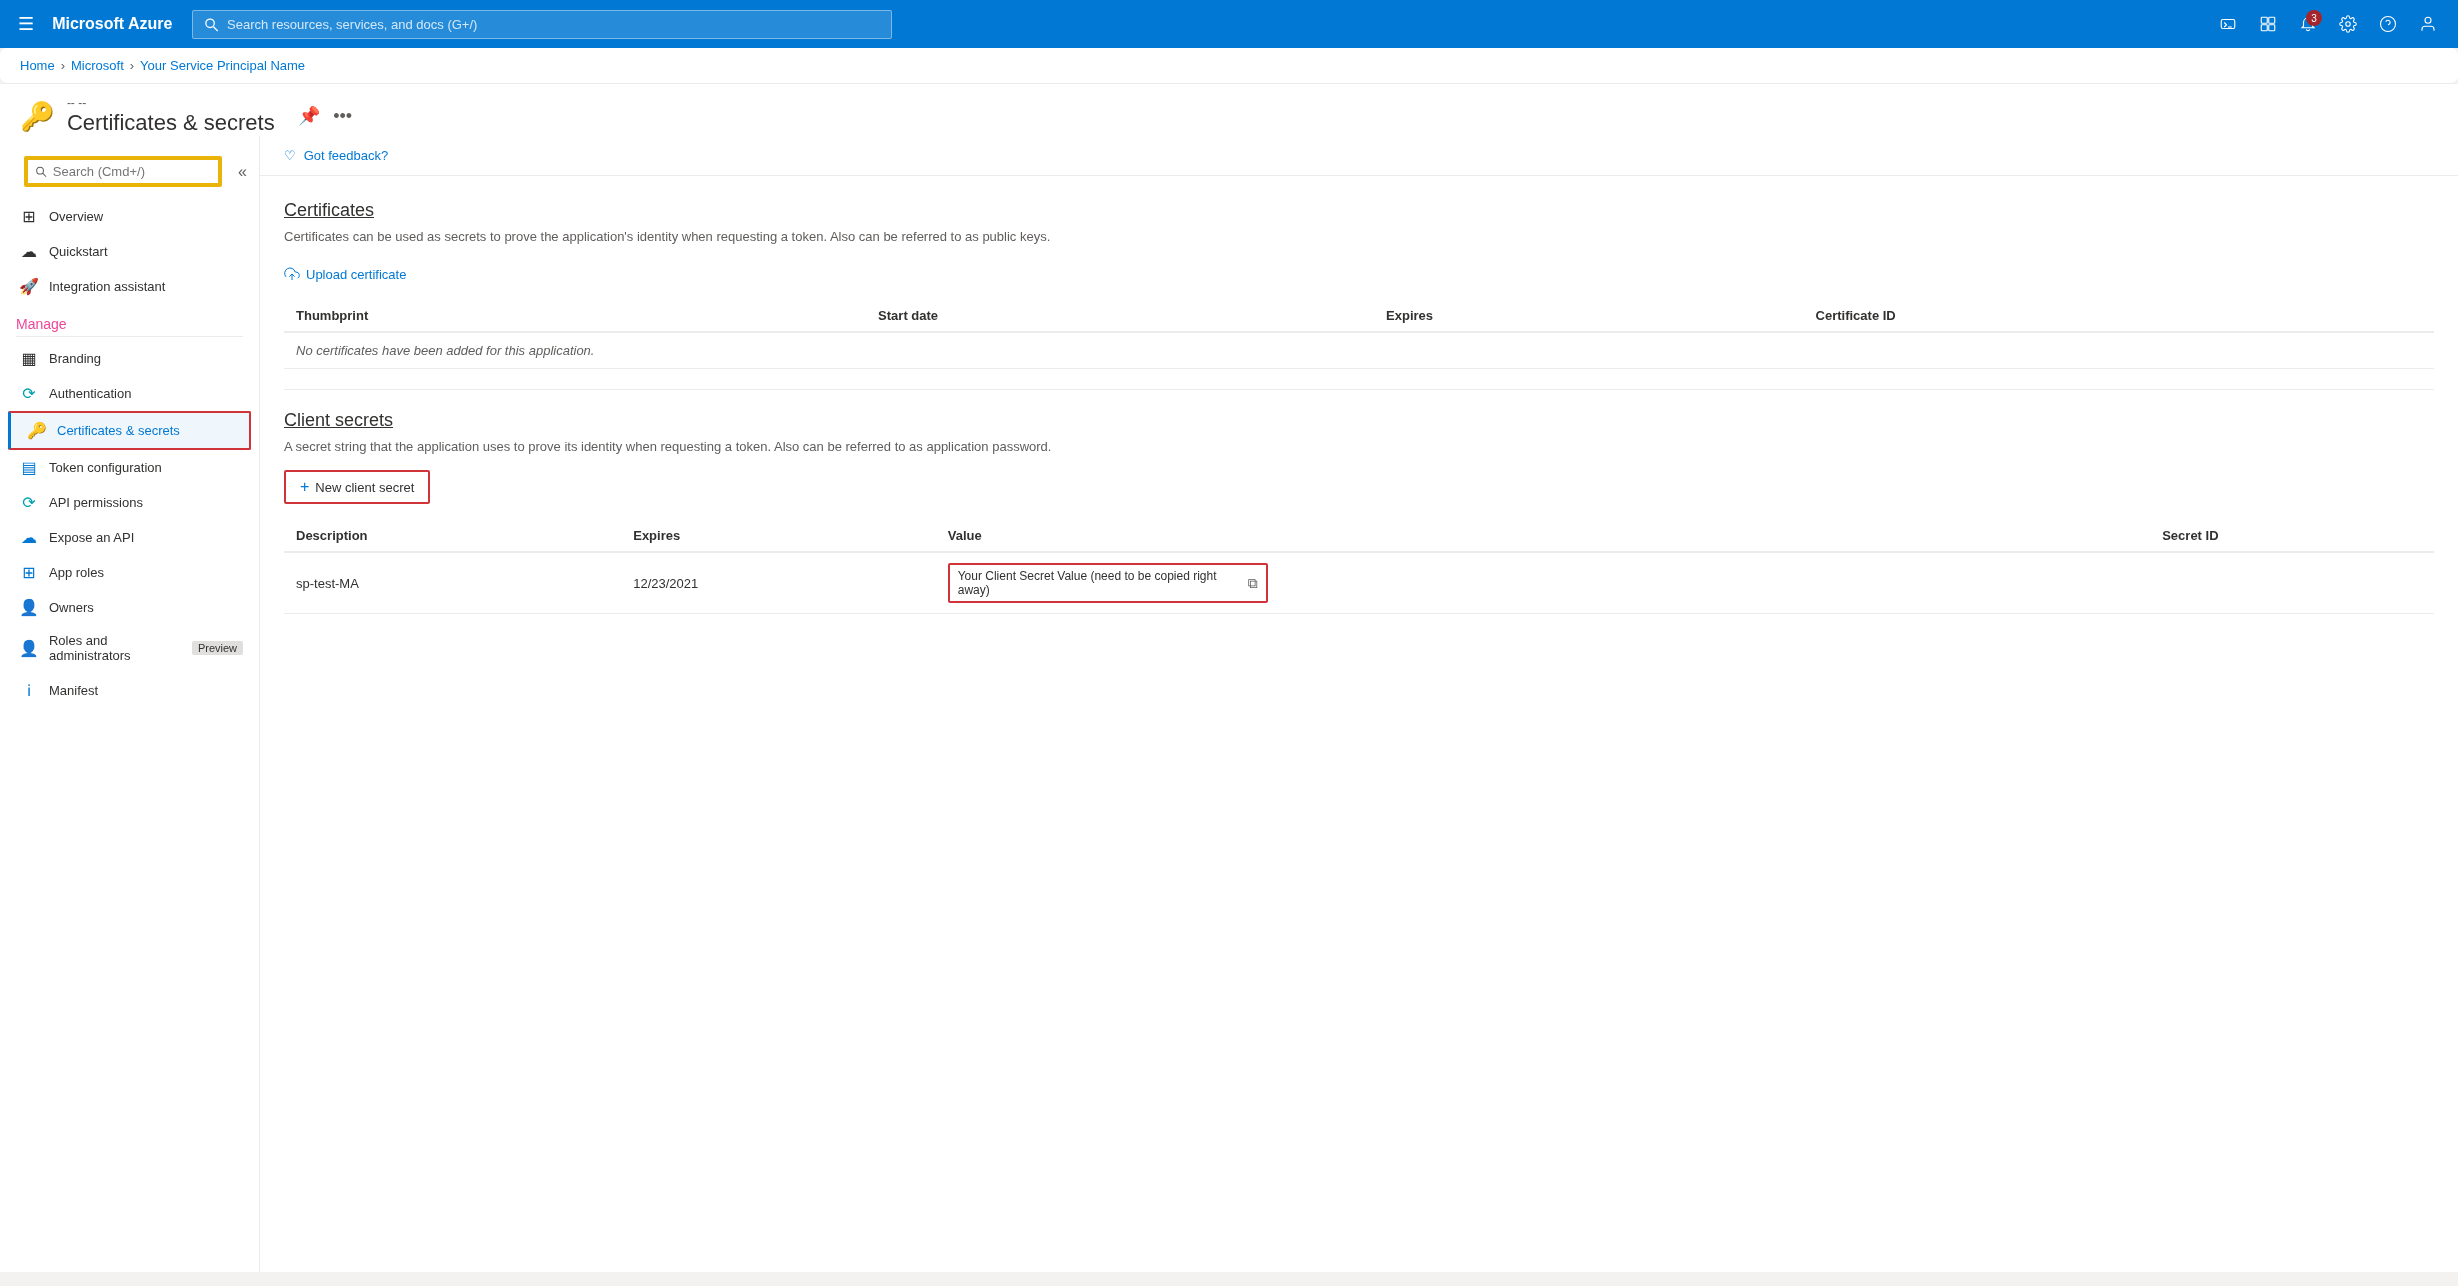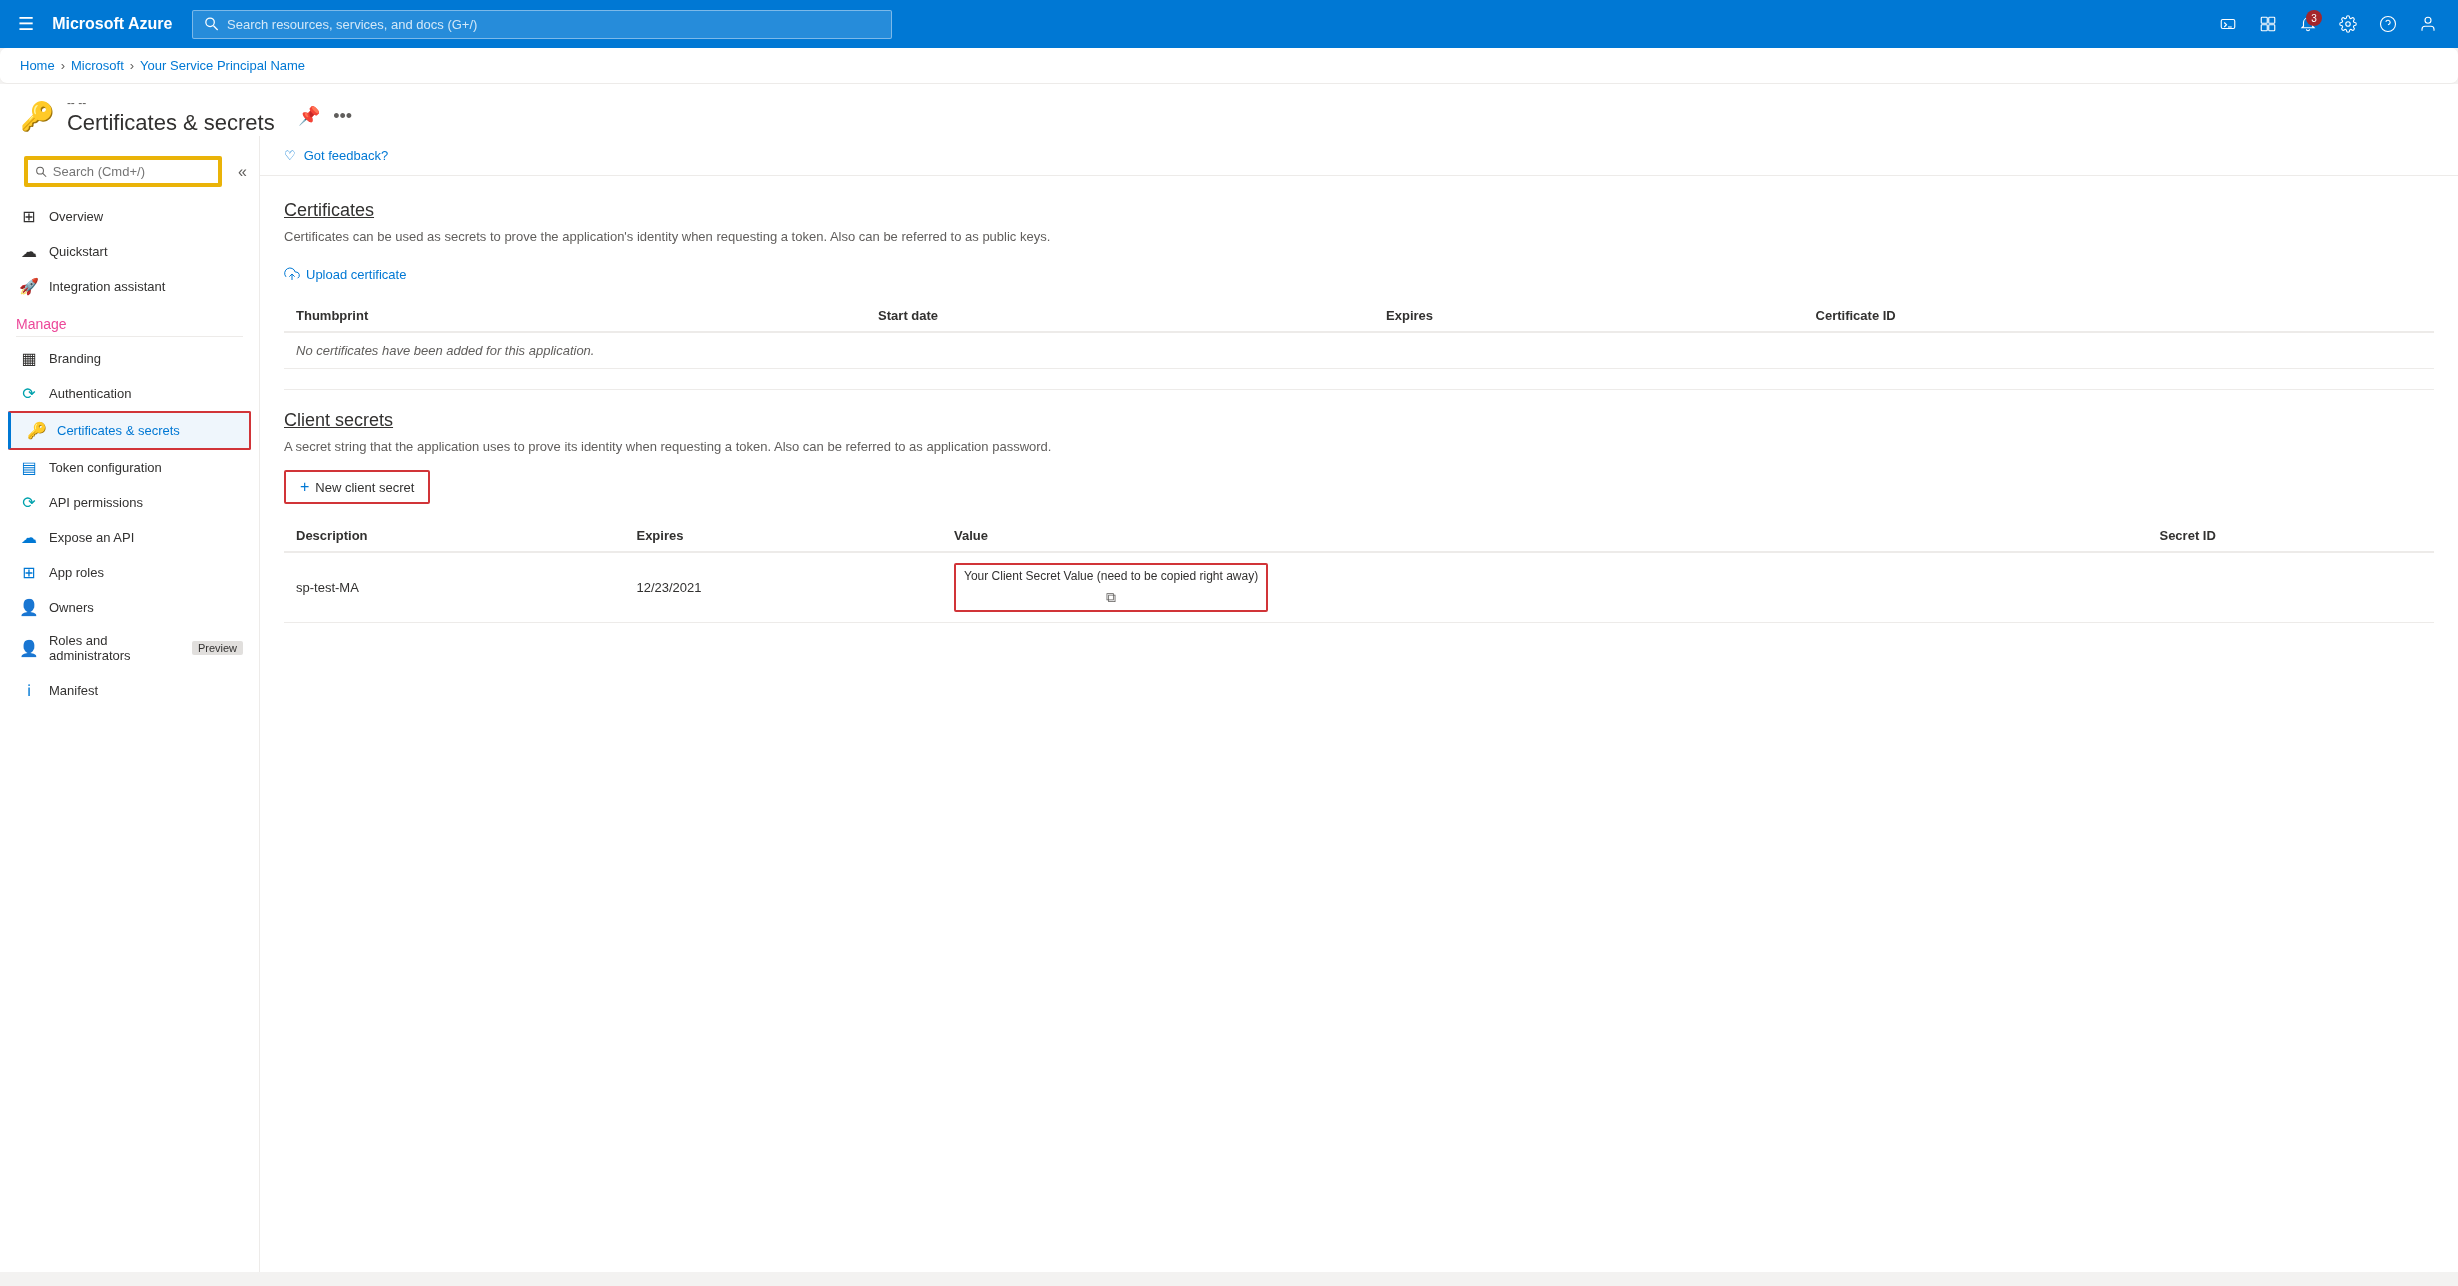--- a/index.html
+++ b/index.html
@@ -29,21 +29,21 @@
     .topbar-search {
       flex: 1;
       max-width: 700px;
       background: rgba(255,255,255,0.15);
       border: 1px solid rgba(255,255,255,0.4);
       border-radius: 2px;
       padding: 6px 12px;
       color: white;
       font-size: 13px;
       display: flex;
-      align-items: flex-start;
+      align-items: flex-end;
       gap: 8px;
     }
     .topbar-search input {
       background: transparent;
       border: none;
       outline: none;
       color: white;
       font-size: 13px;
       width: 100%;
     }
@@ -262,21 +262,20 @@
     .secret-value-box {
       border: 2px solid #d13438;
       padding: 4px 8px;
       border-radius: 2px;
       font-size: 12px;
       color: #323130;
       display: inline-flex;
       align-items: center;
       gap: 6px;
       max-width: 320px;
-      flex-direction: column;
     }
     .copy-icon {
       font-size: 14px;
       cursor: pointer;
       color: #605e5c;
     }
 
     
     .new-secret-btn {
       display: inline-flex;

